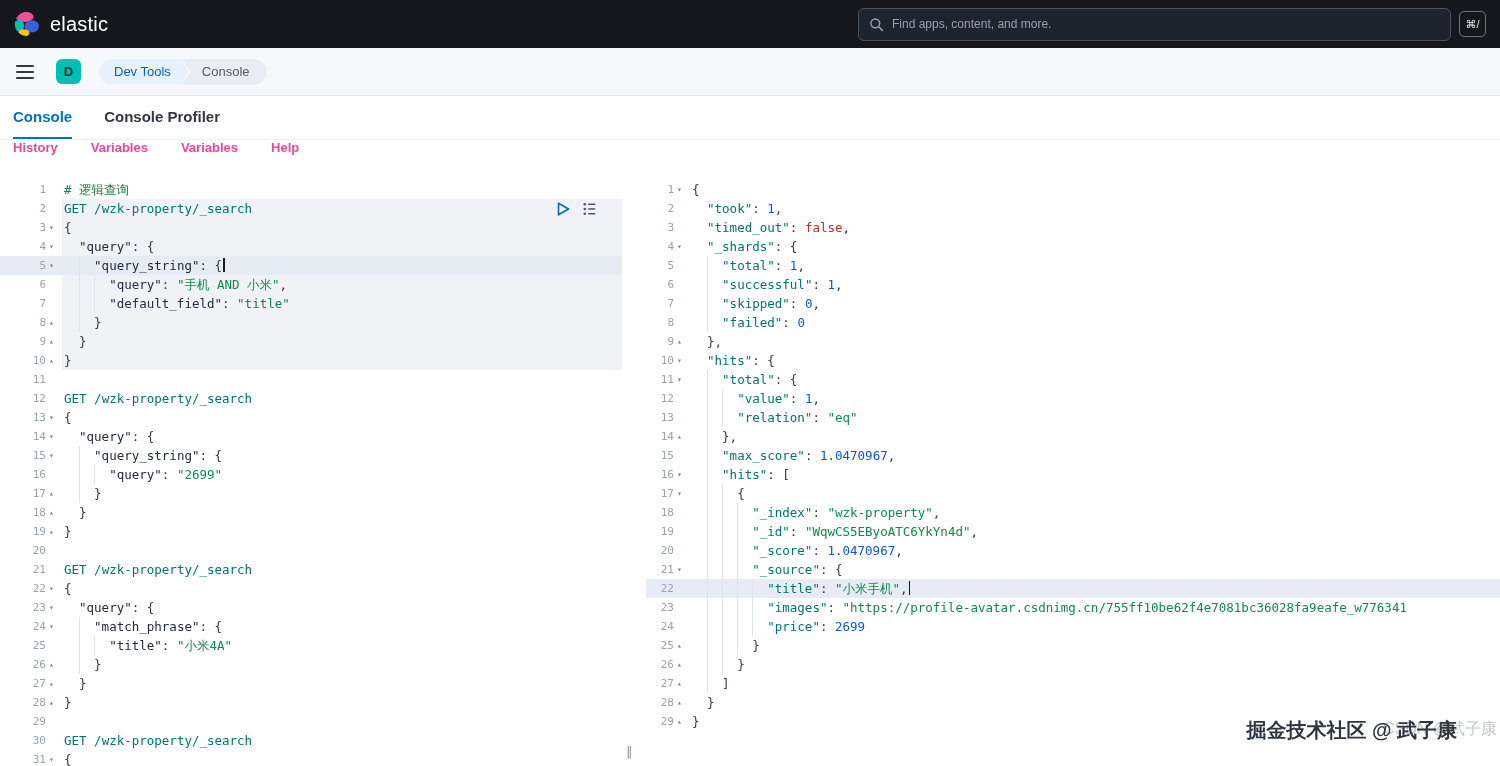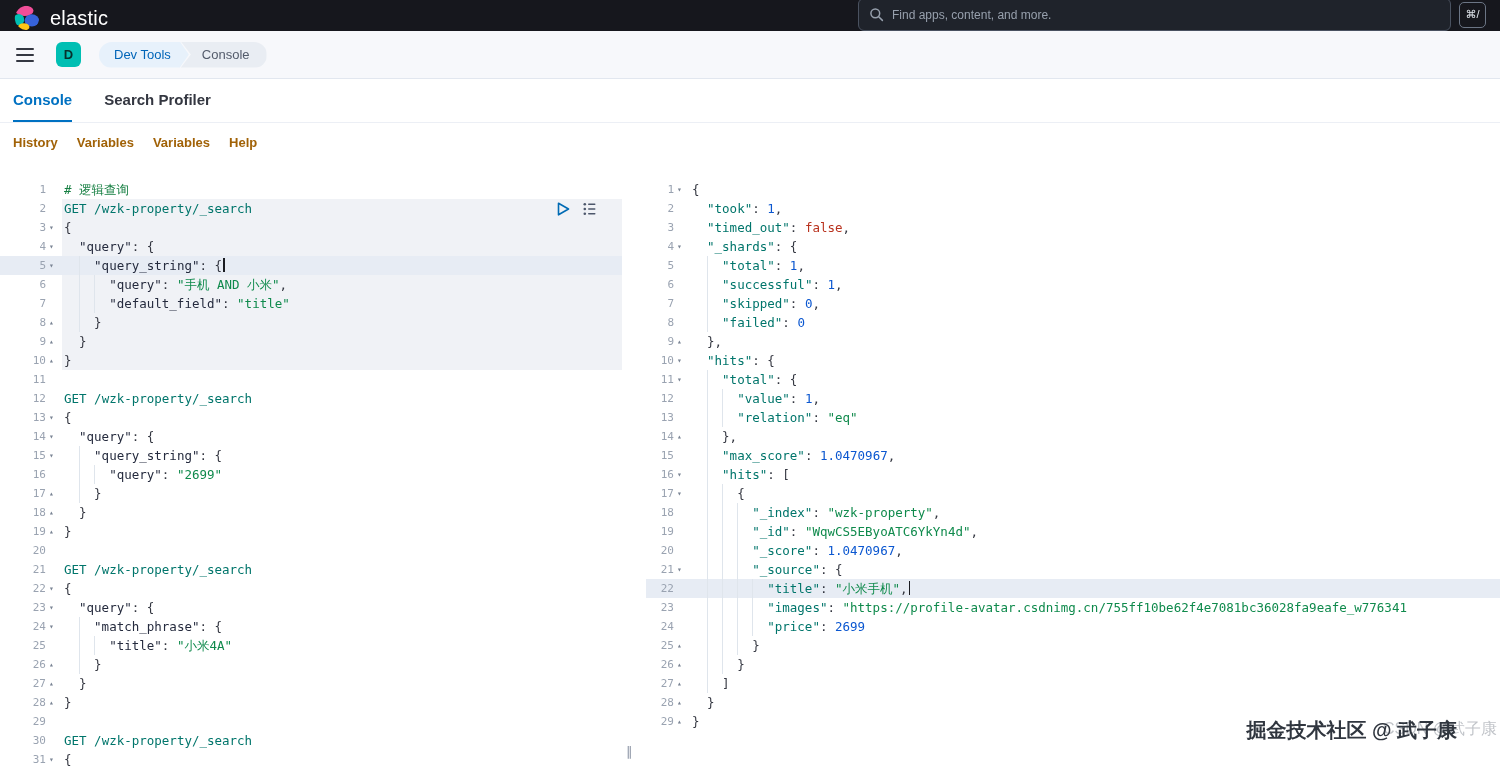--- a/index.html
+++ b/index.html
@@ -1,21 +1,21 @@
 <!DOCTYPE html>
 <html><head>
 <meta charset="utf-8">
 <style>
   *{margin:0;padding:0;box-sizing:border-box}
   html,body{width:1500px;height:766px;overflow:hidden;background:#fff;
     font-family:"Liberation Sans",sans-serif;color:#343741}
   .app{position:relative;width:1500px;height:766px;overflow:hidden}
 
   
-  .topbar{height:31px;background:#16171d;display:flex;align-items:flex-end;padding:0 14px}
+  .topbar{height:48px;background:#16171d;display:flex;align-items:center;padding:0 14px}
   .brand{display:flex;align-items:center;gap:10px;cursor:pointer}
   .brand-name{color:#fff;font-size:20px;letter-spacing:.2px}
   .searchwrap{margin-left:auto;display:flex;align-items:center;gap:8px;width:628px}
   .searchbox{flex:1;height:33px;background:#1f232b;border:1px solid #4a5260;border-radius:6px;
     display:flex;align-items:center;gap:8px;padding:0 10px;cursor:text}
   .searchbox .ph{color:#97a0ad;font-size:12px}
   .kbd{height:26px;min-width:27px;padding:0 5px;border:1px solid #6b7585;border-radius:5px;
     color:#e1e6ec;font-size:11px;display:flex;align-items:center;justify-content:center}
 
   
@@ -34,22 +34,22 @@
 
   
   .tabbar{height:44px;display:flex;gap:32px;padding-left:13px;border-bottom:1px solid #eceff5;background:#fff}
   .tab{display:flex;align-items:center;font-size:15px;font-weight:700;color:#343741;
     border-bottom:2px solid transparent;cursor:pointer}
   .tab.active{color:#0071c2;border-bottom-color:#0071c2}
   .beta{margin-left:9px;padding:2px 9px;border:1px solid #cdd4e0;border-radius:10px;background:#fff;
     font-size:9px;font-weight:700;letter-spacing:.6px;color:#343741}
 
   
-  .menubar{height:38px;display:flex;align-items:center;gap:19px;padding-left:13px;
-    font-size:13px;font-weight:700;color:#a16207}
+  .menubar{height:38px;display:flex;gap:33px;padding-left:13px;
+    font-size:13px;font-weight:700;color:#ec4899}
   .menubar span{cursor:pointer}
 
   
   .editor{position:absolute;top:178px;left:0;right:0;bottom:0;display:flex;background:#fff}
   .panel{position:relative;overflow:hidden;background:#fff}
   .panel.left{width:622px}
   .divider{width:24px;position:relative;cursor:col-resize;background:#fff}
   .grip{position:absolute;bottom:8px;left:4px;color:#8a93a3;font-size:13px;line-height:13px}
   .panel.right{flex:1}
   .lines{padding-top:2px}
@@ -129,21 +129,21 @@
       <span class="crumb c1">Dev Tools</span>
       <span class="crumb c2">Console</span>
     </nav>
   </div>
 
   <div class="tabbar">
     <div class="tab active">
       <span>Console</span>
     </div>
     <div class="tab">
-      <span>Search Profiler</span>
+      <span>Console Profiler</span>
     </div>
   </div>
 
   <div class="menubar">
     <span>History</span>
     <span>Variables</span>
     <span>Variables</span>
     <span>Help</span>
   </div>
 

